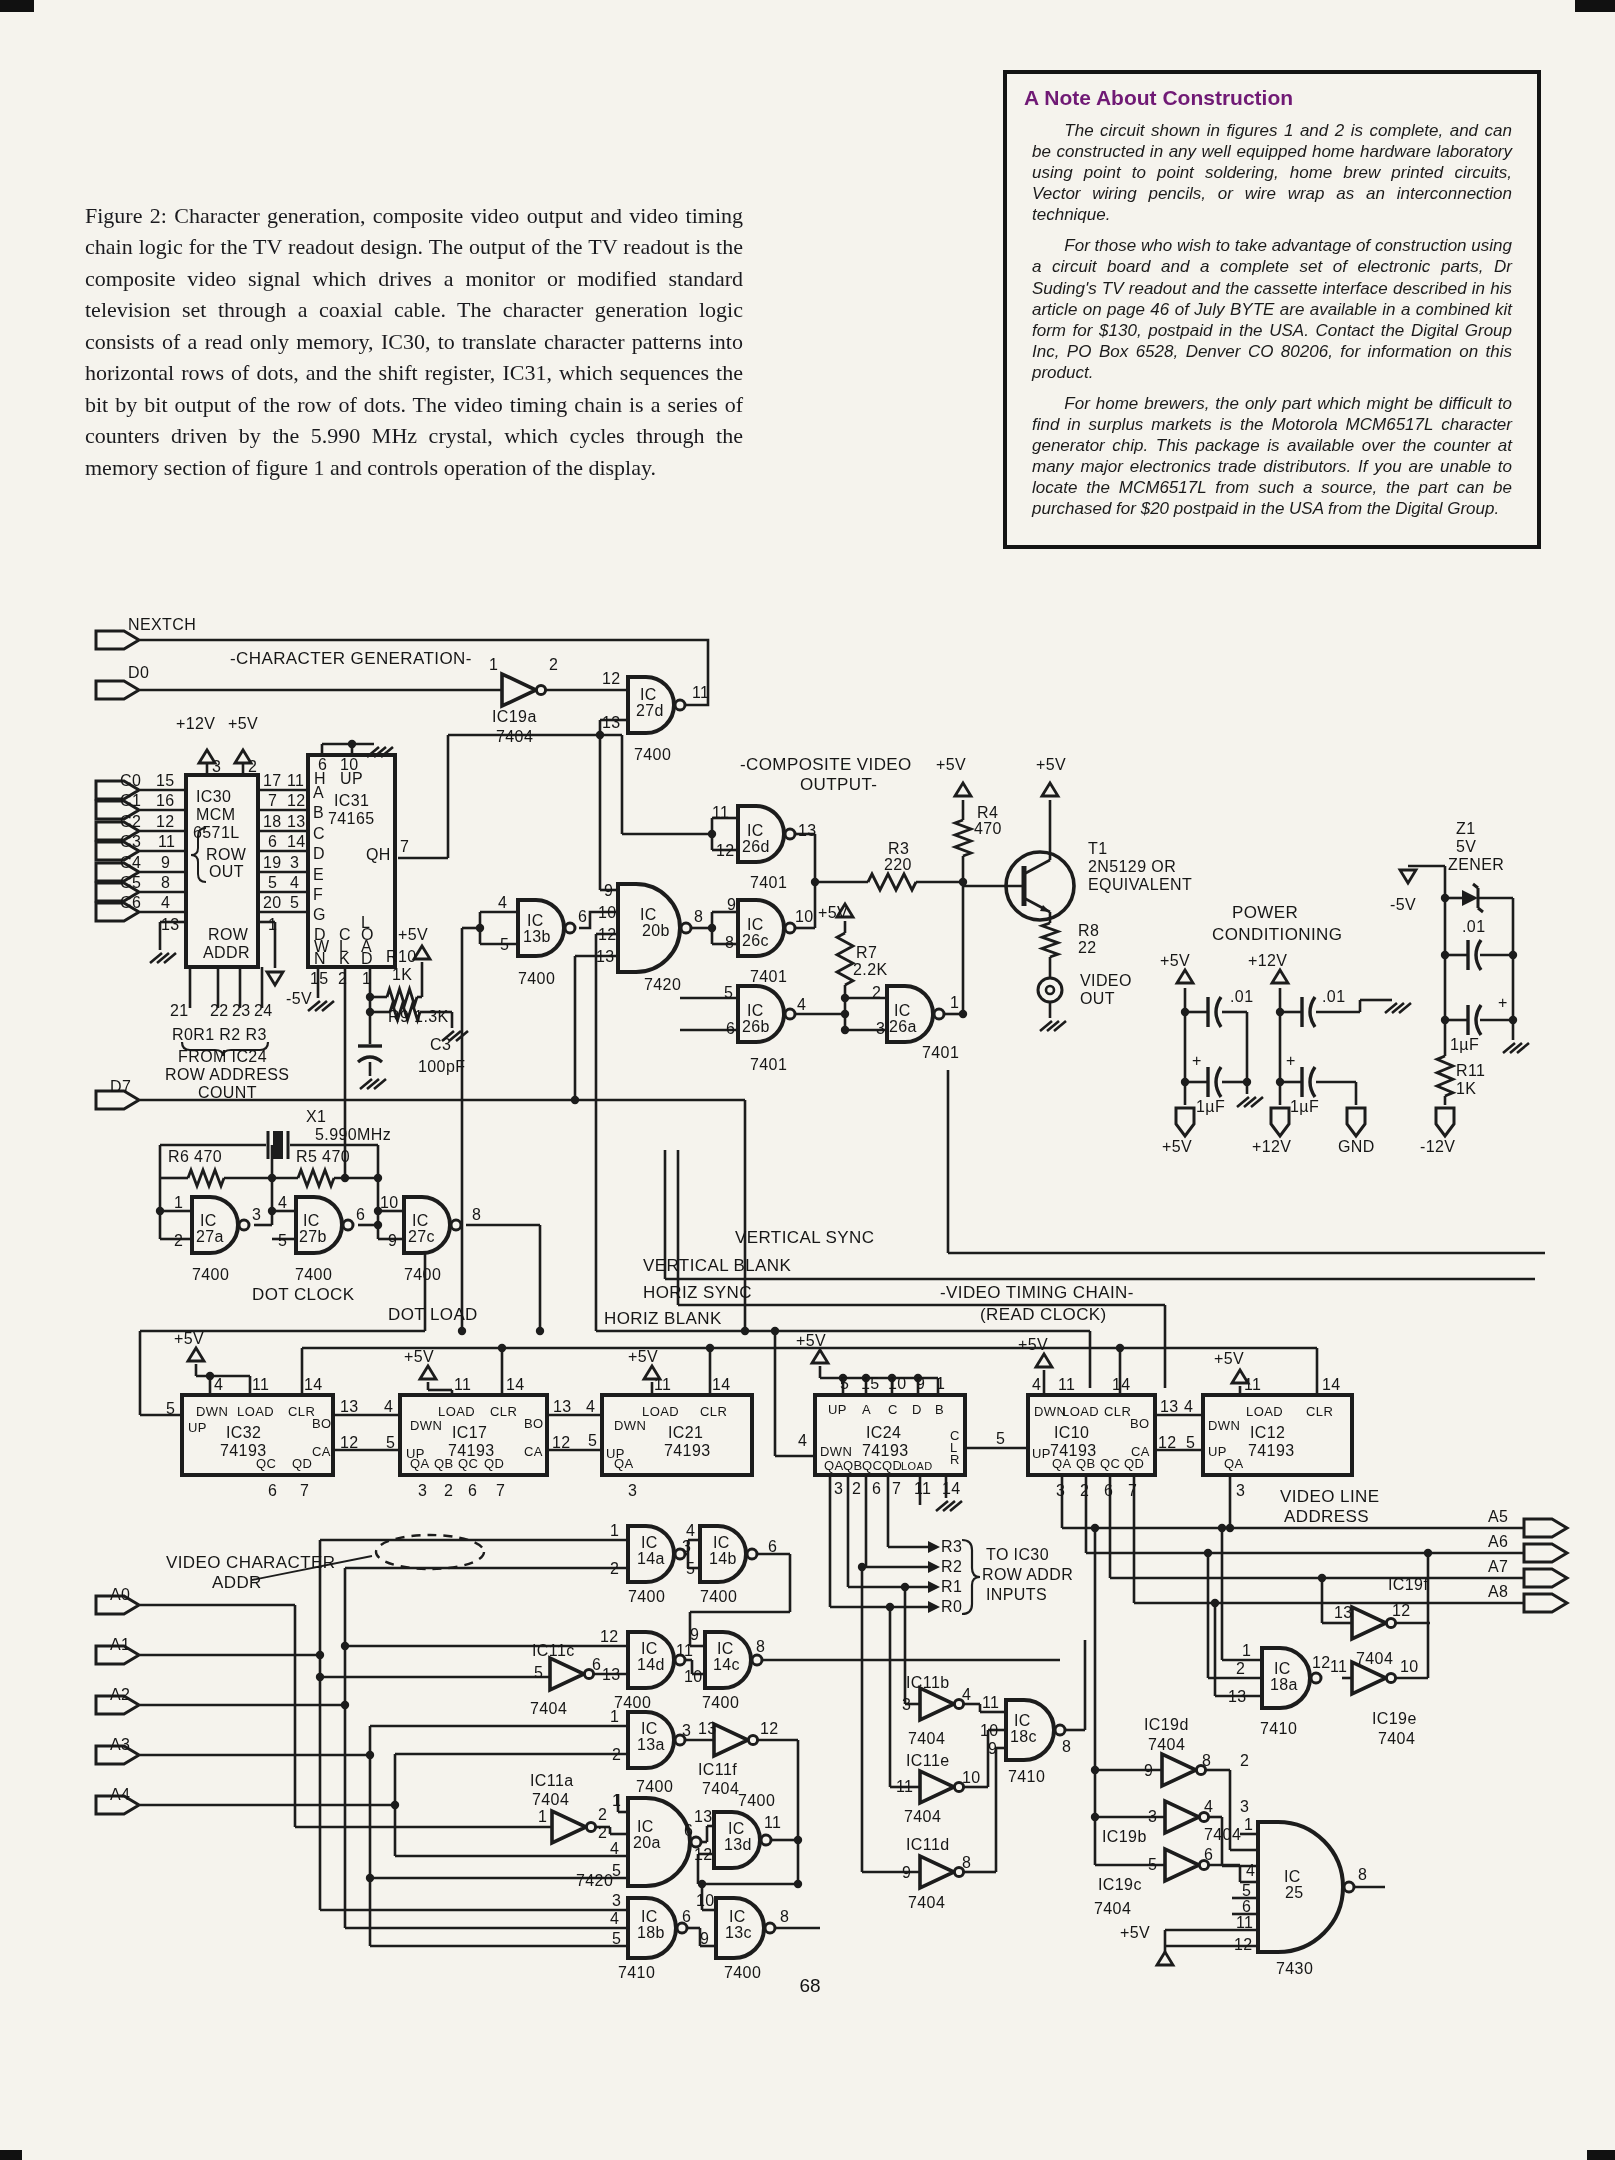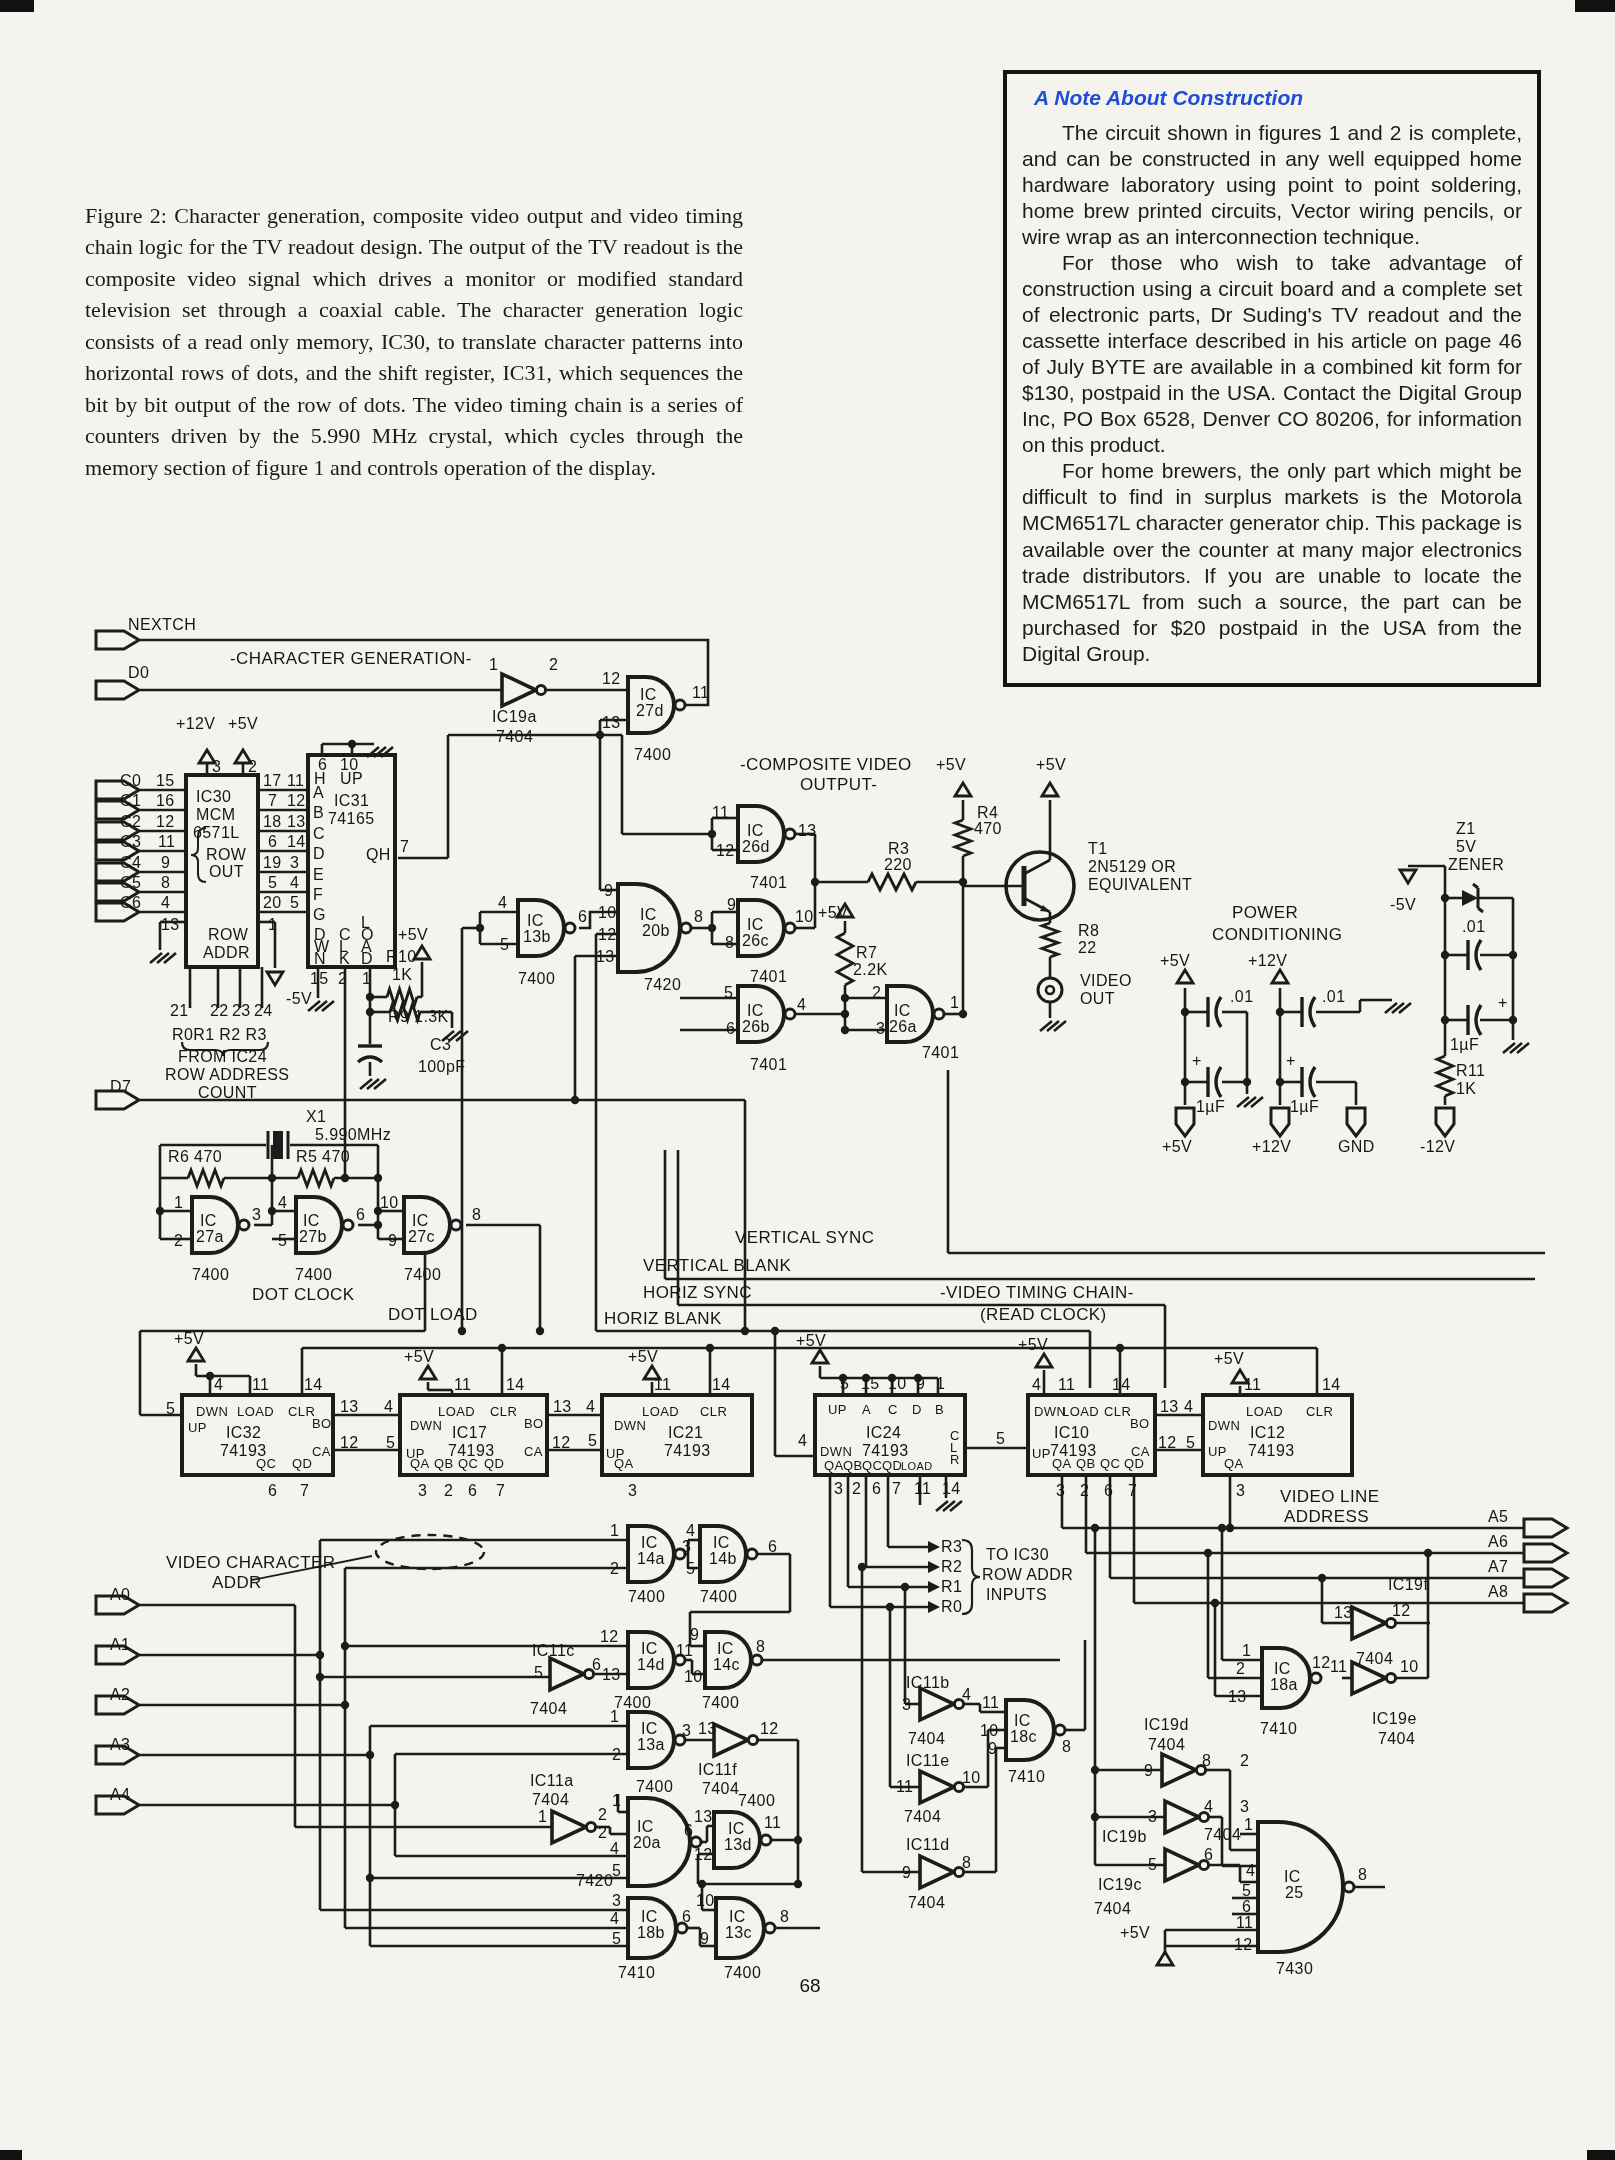--- a/index.html
+++ b/index.html
@@ -3,22 +3,22 @@
 <meta charset="utf-8">
 <style>
   html,body{margin:0;padding:0;background:#888;}
   .page{position:relative;width:1615px;height:2160px;background:#f5f3ed;overflow:hidden;
         font-family:"Liberation Sans",sans-serif;color:#161616;}
   .caption{position:absolute;left:85px;top:200px;width:658px;
            font-family:"Liberation Serif",serif;font-size:22px;
            line-height:1.43;text-align:justify;color:#1a1a1e;}
   .sidebar{position:absolute;left:1003px;top:70px;width:500px;background:#f5f3ed;
            border:4px solid #141414;padding:8px 15px 16px 15px;}
-  .sidebar h3{margin:4px 0 10px 12px;font-size:21px;font-weight:bold;color:#1d4ed8;font-style:italic;}
-  .sidebar p{margin:0;font-size:21px;line-height:1.24;text-align:justify;text-indent:1.9em;color:#1b1b1b;}
+  .sidebar h3{margin:4px 0 10px 2px;font-size:21px;font-weight:bold;color:#701a75;}
+  .sidebar p{margin:10px;font-size:17px;line-height:1.24;text-align:justify;text-indent:1.9em;color:#1b1b1b;font-style:italic;}
   .pagenum{position:absolute;left:760px;top:1975px;width:100px;text-align:center;
            font-size:19px;font-weight:normal;color:#111;}
   svg.schem{position:absolute;left:0;top:0;}
   svg.schem text{font-family:"Liberation Sans",sans-serif;fill:#161616;letter-spacing:.4px;}
   .corner{position:absolute;background:#111;}
 </style>
 </head>
 <body>
 
 <div class="page">

